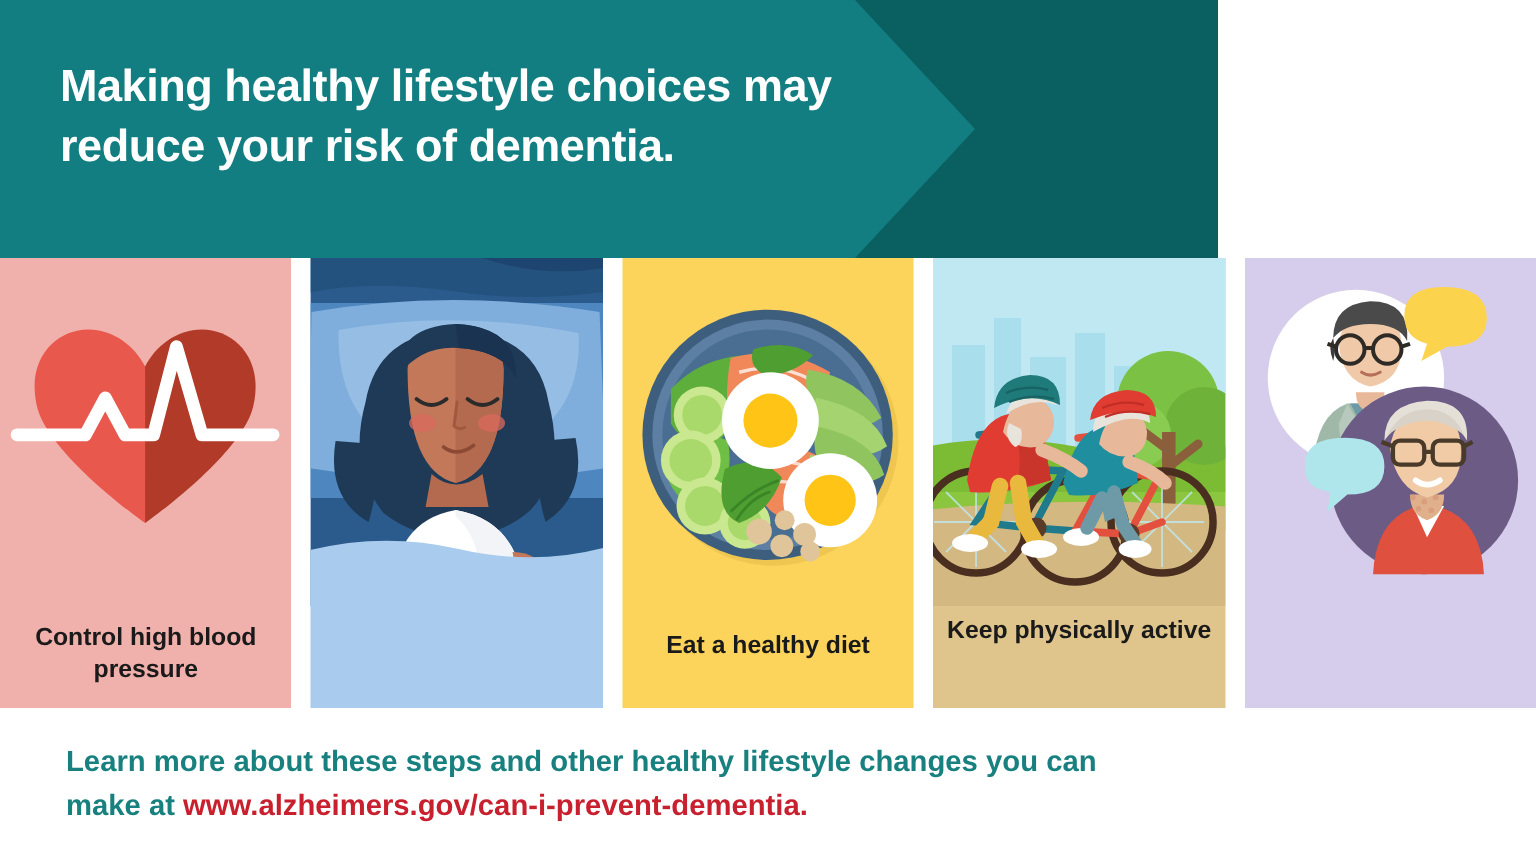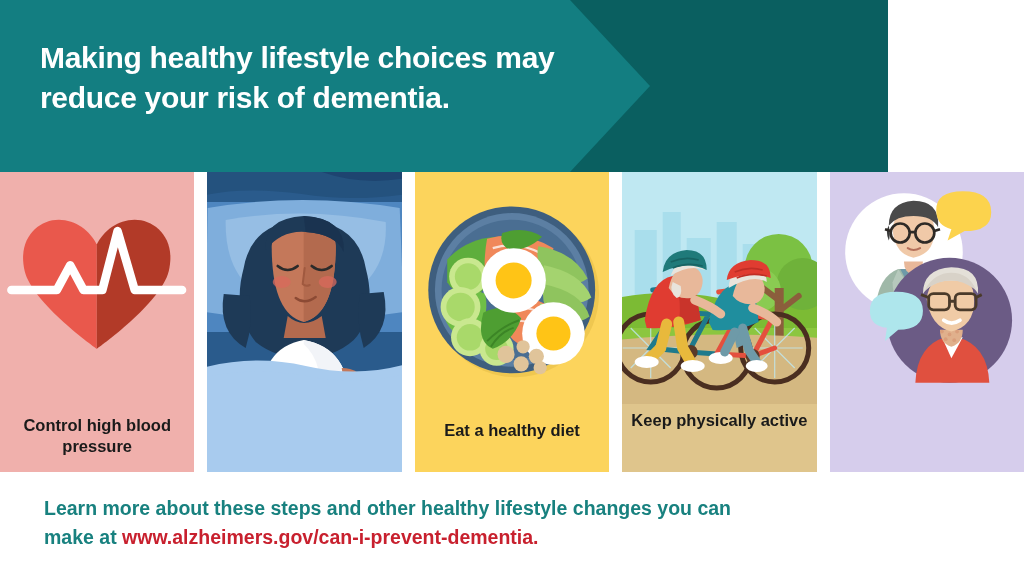--- a/index.html
+++ b/index.html
@@ -12,21 +12,21 @@
   #infographic {
     position: relative;
     width: 1024px; height: 576px;
     background: #ffffff;
   }
 
   
   .header {
     position: absolute;
     left: 0; top: 0;
-    width: 888px; height: 172px;
+    width: 812px; height: 172px;
     background: #0a5f60;
     overflow: hidden;
   }
   .header-banner {
     position: absolute;
     left: 0; top: 0;
     width: 650px; height: 172px;
     background: #137e81;
     clip-path: polygon(0 0, 570px 0, 650px 86px, 570px 172px, 0 172px);
   }

